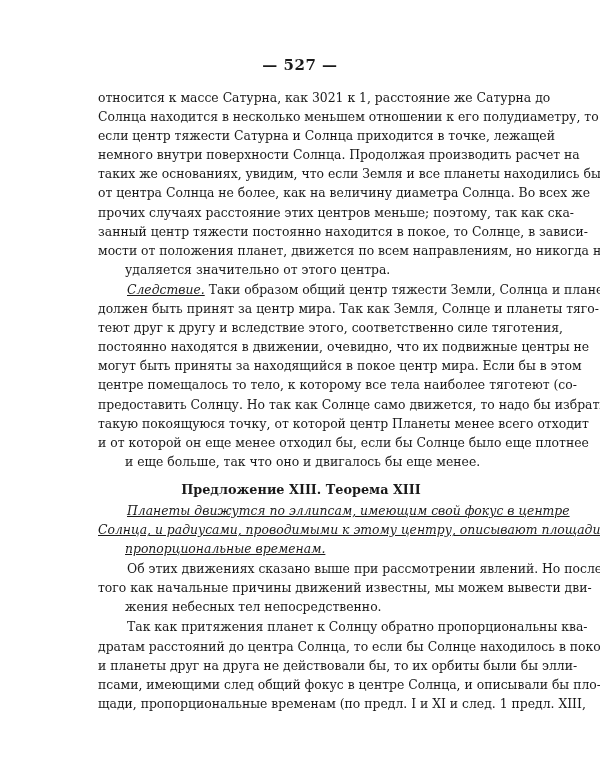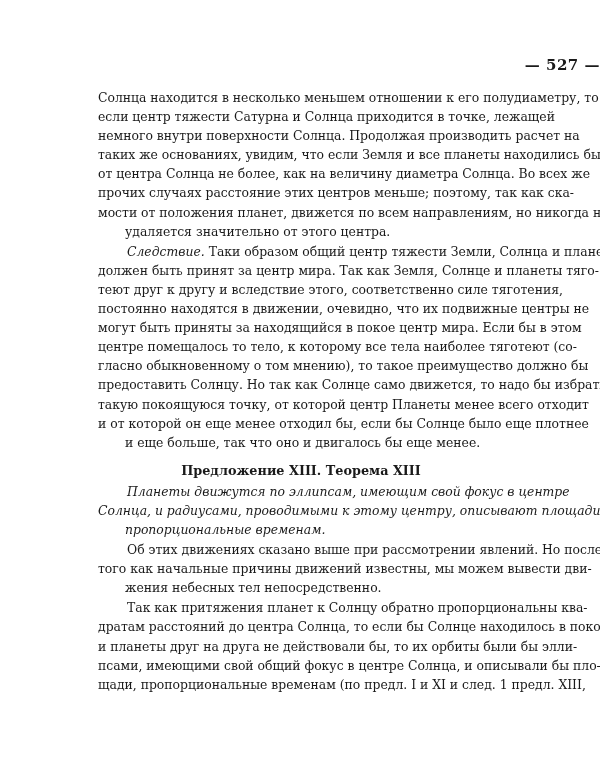--- a/index.html
+++ b/index.html
@@ -1,58 +1,59 @@
 <!DOCTYPE html>
 <html><head>
 <meta charset="utf-8">
 <style>
   html, body { margin: 0; padding: 0; background: #ffffff; }
   body { width: 600px; height: 765px; position: relative; overflow: hidden;
          font-family: "DejaVu Serif", "Liberation Serif", serif; color: #1a1a1a; }
-  .page-number { position: absolute; top: 56px; left: 0; width: 600px; text-align: right;
+  .page-number { position: absolute; top: 56px; left: 0; width: 600px; text-align: center;
                  font-size: 15px; font-weight: bold; letter-spacing: 0.5px; }
   .text-block { position: absolute; left: 98px; top: 88px; width: 406px;
                 font-size: 12.4px; line-height: 19.1px; text-align: justify; }
   .line { display: block; white-space: nowrap; text-align: justify; text-align-last: justify;
           height: 19.1px; overflow: visible; }
   .line.last { text-align-last: left; margin-left: 27px; }
   .line.indent { padding-left: 29px; }
   .heading { display: block; text-align: right; text-align-last: center; font-weight: bold;
              font-size: 12.8px; margin-top: 9px; margin-bottom: 2px; height: 19px; }
-  .italic { font-style: italic; }
+  .italic { font-style: italic; text-decoration: underline; }
   p { margin: 0; }
   .para-gap { margin-top: 1px; }
 </style>
 </head>
 <body>
 
 <div>
   <div class="page-number">— 527 —</div>
 
   <div class="text-block">
 
     <p>
+      <span class="line">относится к массе Сатурна, как 3021 к 1, расстояние же Сатурна до</span>
       <span class="line">Солнца находится в несколько меньшем отношении к его полудиаметру, то</span>
       <span class="line">если центр тяжести Сатурна и Солнца приходится в точке, лежащей</span>
       <span class="line">немного внутри поверхности Солнца. Продолжая производить расчет на</span>
       <span class="line">таких же основаниях, увидим, что если Земля и все планеты находились бы</span>
       <span class="line">от центра Солнца не более, как на величину диаметра Солнца. Во всех же</span>
       <span class="line">прочих случаях расстояние этих центров меньше; поэтому, так как ска-</span>
+      <span class="line">занный центр тяжести постоянно находится в покое, то Солнце, в зависи-</span>
       <span class="line">мости от положения планет, движется по всем направлениям, но никогда не</span>
       <span class="line last">удаляется значительно от этого центра.</span>
     </p>
 
     <p class="para-gap">
       <span class="line indent"><span class="italic">Следствие.</span><span> Таки образом общий центр тяжести Земли, Солнца и планет</span></span>
       <span class="line">должен быть принят за центр мира. Так как Земля, Солнце и планеты тяго-</span>
       <span class="line">теют друг к другу и вследствие этого, соответственно силе тяготения,</span>
       <span class="line">постоянно находятся в движении, очевидно, что их подвижные центры не</span>
       <span class="line">могут быть приняты за находящийся в покое центр мира. Если бы в этом</span>
       <span class="line">центре помещалось то тело, к которому все тела наиболее тяготеют (со-</span>
-      <span class="line">гласно обыкновенному о том мнению), то такое преимущество должно бы</span>
       <span class="line">предоставить Солнцу. Но так как Солнце само движется, то надо бы избрать</span>
       <span class="line">такую покоящуюся точку, от которой центр Планеты менее всего отходит</span>
       <span class="line">и от которой он еще менее отходил бы, если бы Солнце было еще плотнее</span>
       <span class="line last">и еще больше, так что оно и двигалось бы еще менее.</span>
     </p>
 
     <span class="heading">Предложение XIII. Теорема XIII</span>
 
     <p class="italic">
       <span class="line indent">Планеты движутся по эллипсам, имеющим свой фокус в центре</span>
@@ -63,19 +64,19 @@
     <p class="para-gap">
       <span class="line indent">Об этих движениях сказано выше при рассмотрении явлений. Но после</span>
       <span class="line">того как начальные причины движений известны, мы можем вывести дви-</span>
       <span class="line last">жения небесных тел непосредственно.</span>
     </p>
 
     <p class="para-gap">
       <span class="line indent">Так как притяжения планет к Солнцу обратно пропорциональны ква-</span>
       <span class="line">дратам расстояний до центра Солнца, то если бы Солнце находилось в покое</span>
       <span class="line">и планеты друг на друга не действовали бы, то их орбиты были бы элли-</span>
-      <span class="line">псами, имеющими свой общий фокус в центре Солнца, и описывали бы пло-</span>
+      <span class="line">псами, имеющими след общий фокус в центре Солнца, и описывали бы пло-</span>
       <span class="line">щади, пропорциональные временам (по предл. I и XI и след. 1 предл. XIII,</span>
 
     </p>
 
   </div>
 </div>
 
 </body></html>

